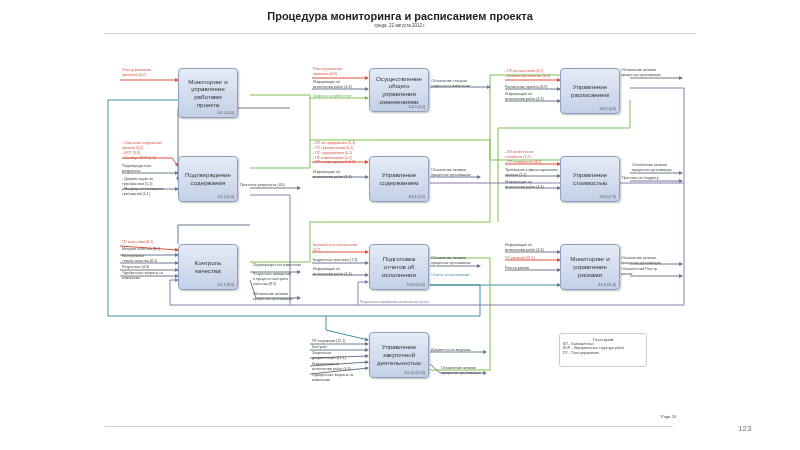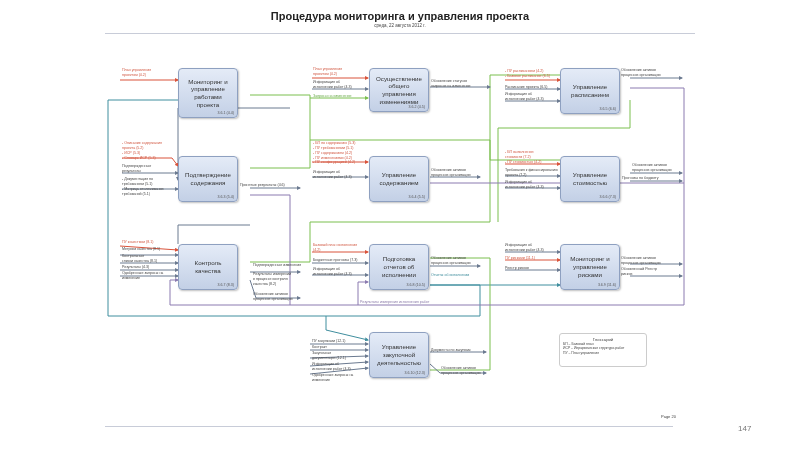--- a/index.html
+++ b/index.html
@@ -19,21 +19,21 @@
   .lbl.green{color:#6aaa4a;}
   .lbl.teal{color:#3a8a9a;}
   .lbl.purple{color:#8a7aa8;}
   .glossary{position:absolute;left:559px;top:333px;width:86px;height:32px;border:1px solid #ccc;border-radius:3px;background:#fff;}
   .glossary .gt{text-align:center;font-size:4.2px;color:#444;margin-top:3px;}
   .glossary .gi{font-size:3.4px;color:#444;margin-left:3px;line-height:1.3;}
 </style>
 </head>
 <body>
 
-<div class="title">Процедура мониторинга и управления проекта</div>
+<div class="title">Процедура мониторинга и расписанием проекта</div>
 <div class="subtitle">среда, 22 августа 2012 г.</div>
 <div class="hr-top"></div>
 
 <svg class="diagram" width="800" height="450" viewBox="0 0 800 450">
   <defs>
     <marker id="ag" markerWidth="4" markerHeight="4" refX="3" refY="2" orient="auto">
         <path d="M0,0 L4,2 L0,4z" fill="#6b7a90"></path>
       </marker>
     <marker id="ar" markerWidth="4" markerHeight="4" refX="3" refY="2" orient="auto">
         <path d="M0,0 L4,2 L0,4z" fill="#d9533b"></path>
@@ -268,13 +268,13 @@
 
 <div class="glossary">
   <div class="gt">Глоссарий</div>
   <div class="gi">БП – Базовый план</div>
   <div class="gi">ИСР – Иерархическая структура работ</div>
   <div class="gi">ПУ – План управления</div>
 </div>
 
 <div class="pagelabel">Page 20</div>
 <div class="hr-bot"></div>
-<div class="slidenum">147</div>
+<div class="slidenum">123</div>
 
 </body></html>

